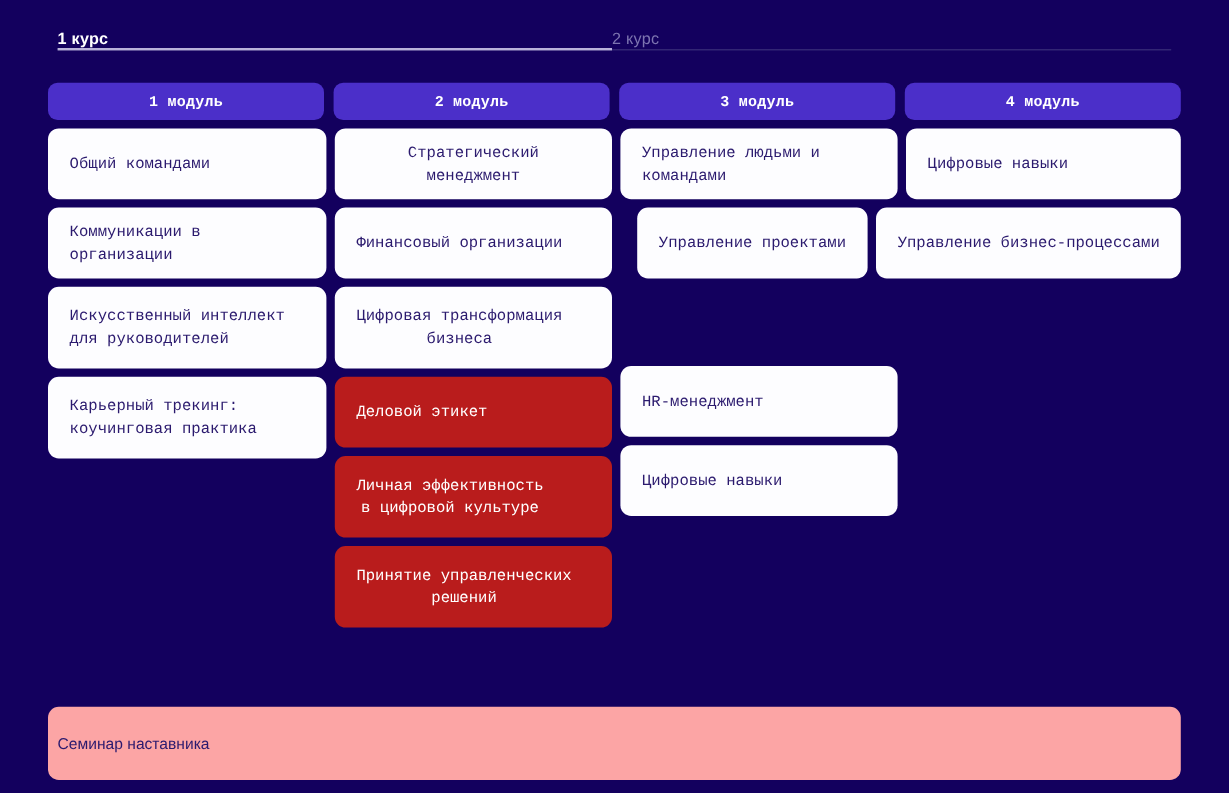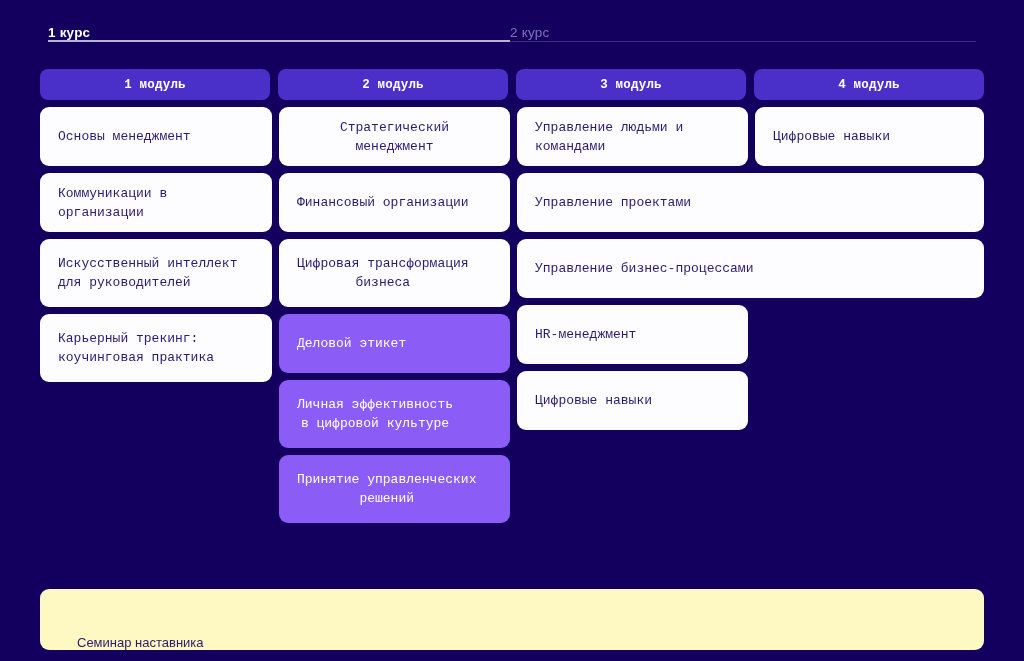--- a/index.html
+++ b/index.html
@@ -115,50 +115,50 @@
     line-height: 19px;
     padding: 0 18px;
     display: flex;
     align-items: center;
     min-height: 59px;
   }
   .card.two-line {
     min-height: 68px;
   }
   .card.blue {
-    background: #8b5cf6;
+    background: #b91c1c;
     color: #ffffff;
   }
   .card .label {
     white-space: pre-line;
   }
 
   
   .span-group {
     position: absolute;
-    left: 477px;
+    left: 491px;
     width: 467px;
     display: flex;
-    flex-direction: column;
+    flex-direction: row;
     gap: 7px;
   }
 
   
   .seminar {
     position: absolute;
     left: 40px;
     top: 589px;
     width: 944px;
     height: 61px;
     box-sizing: border-box;
-    background: #fef9c3;
+    background: #fca5a5;
     border-radius: 9px;
     display: flex;
-    align-items: flex-end;
-    padding: 0 37px;
+    align-items: center;
+    padding: 0 8px;
     color: #2b1a6e;
     font-size: 13px;
   }
 </style>
 </head>
 <body>
 
 <div class="tabs-bar">
   <div class="tabs-row">
     <div class="tab active">1 курс</div>
@@ -174,21 +174,21 @@
     <div class="module-head">1 модуль</div>
     <div class="module-head">2 модуль</div>
     <div class="module-head">3 модуль</div>
     <div class="module-head">4 модуль</div>
   </div>
 
   <div class="cards-area">
 
     <div class="col col-1">
       <div class="card">
-        <span class="label">Основы менеджмент</span>
+        <span class="label">Общий командами</span>
       </div>
       <div class="card">
         <span class="label">Коммуникации в организации</span>
       </div>
       <div class="card two-line">
         <span class="label">Искусственный интеллект
 для руководителей</span>
       </div>
       <div class="card two-line">
         <span class="label">Карьерный трекинг:

